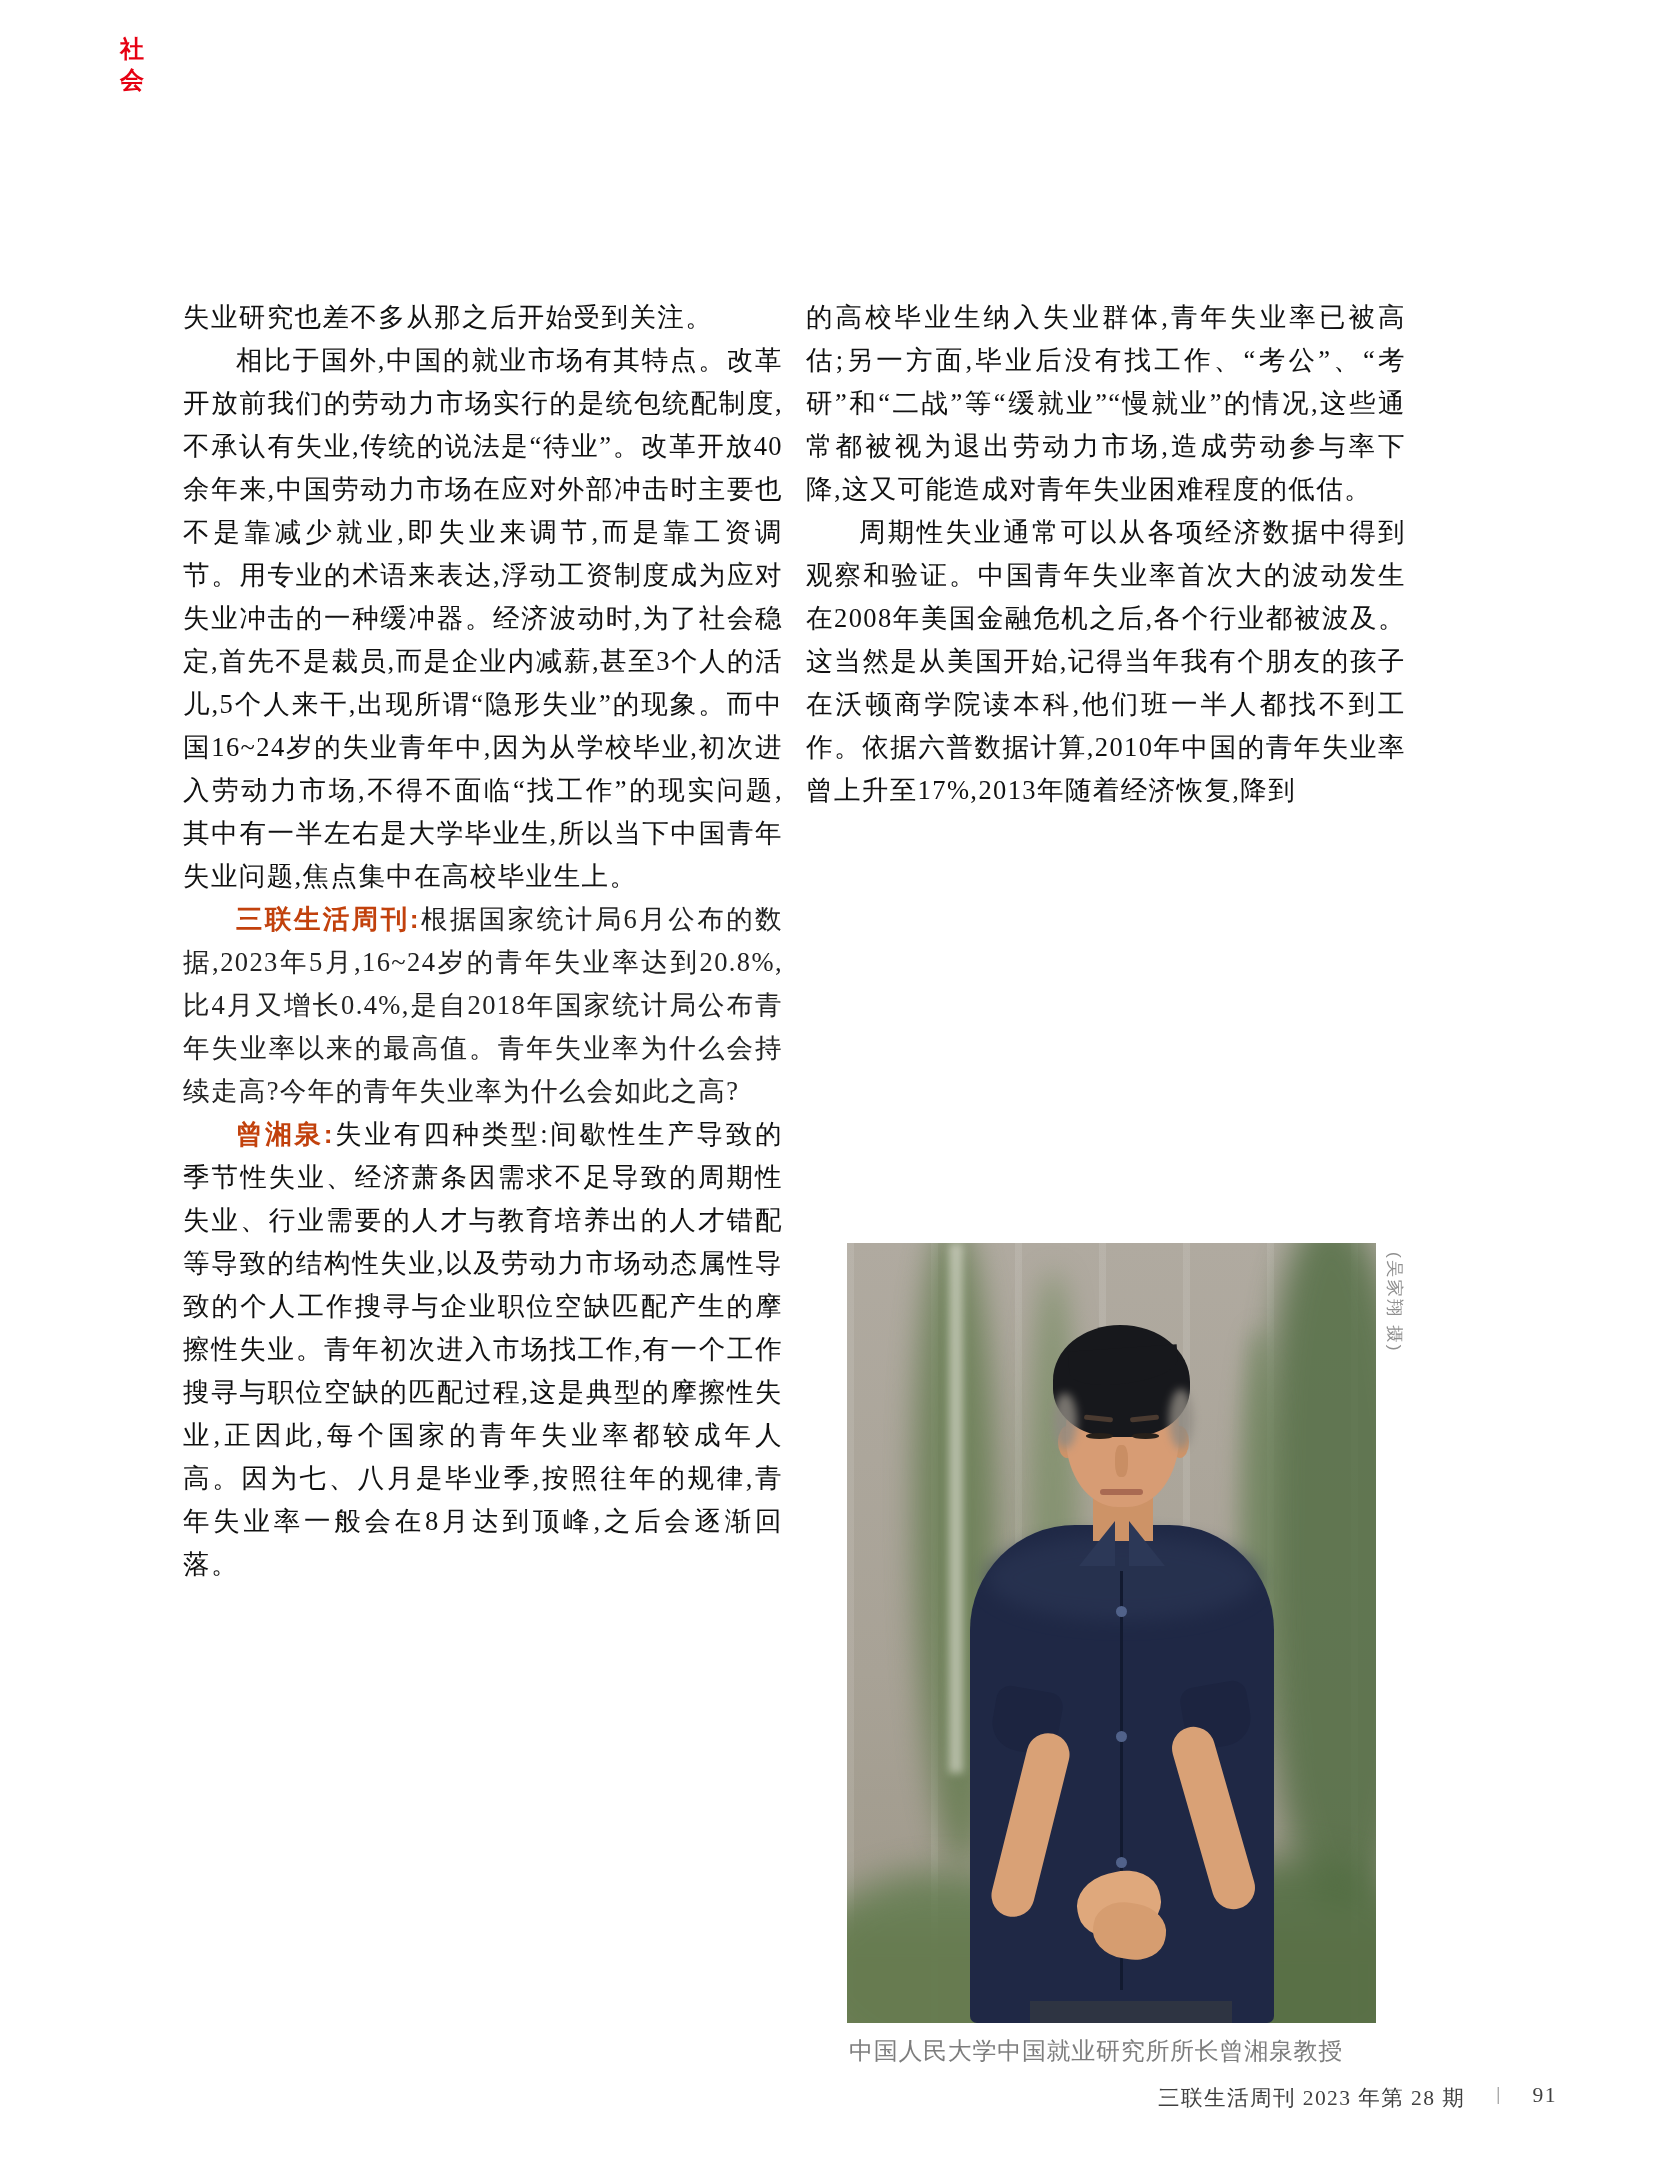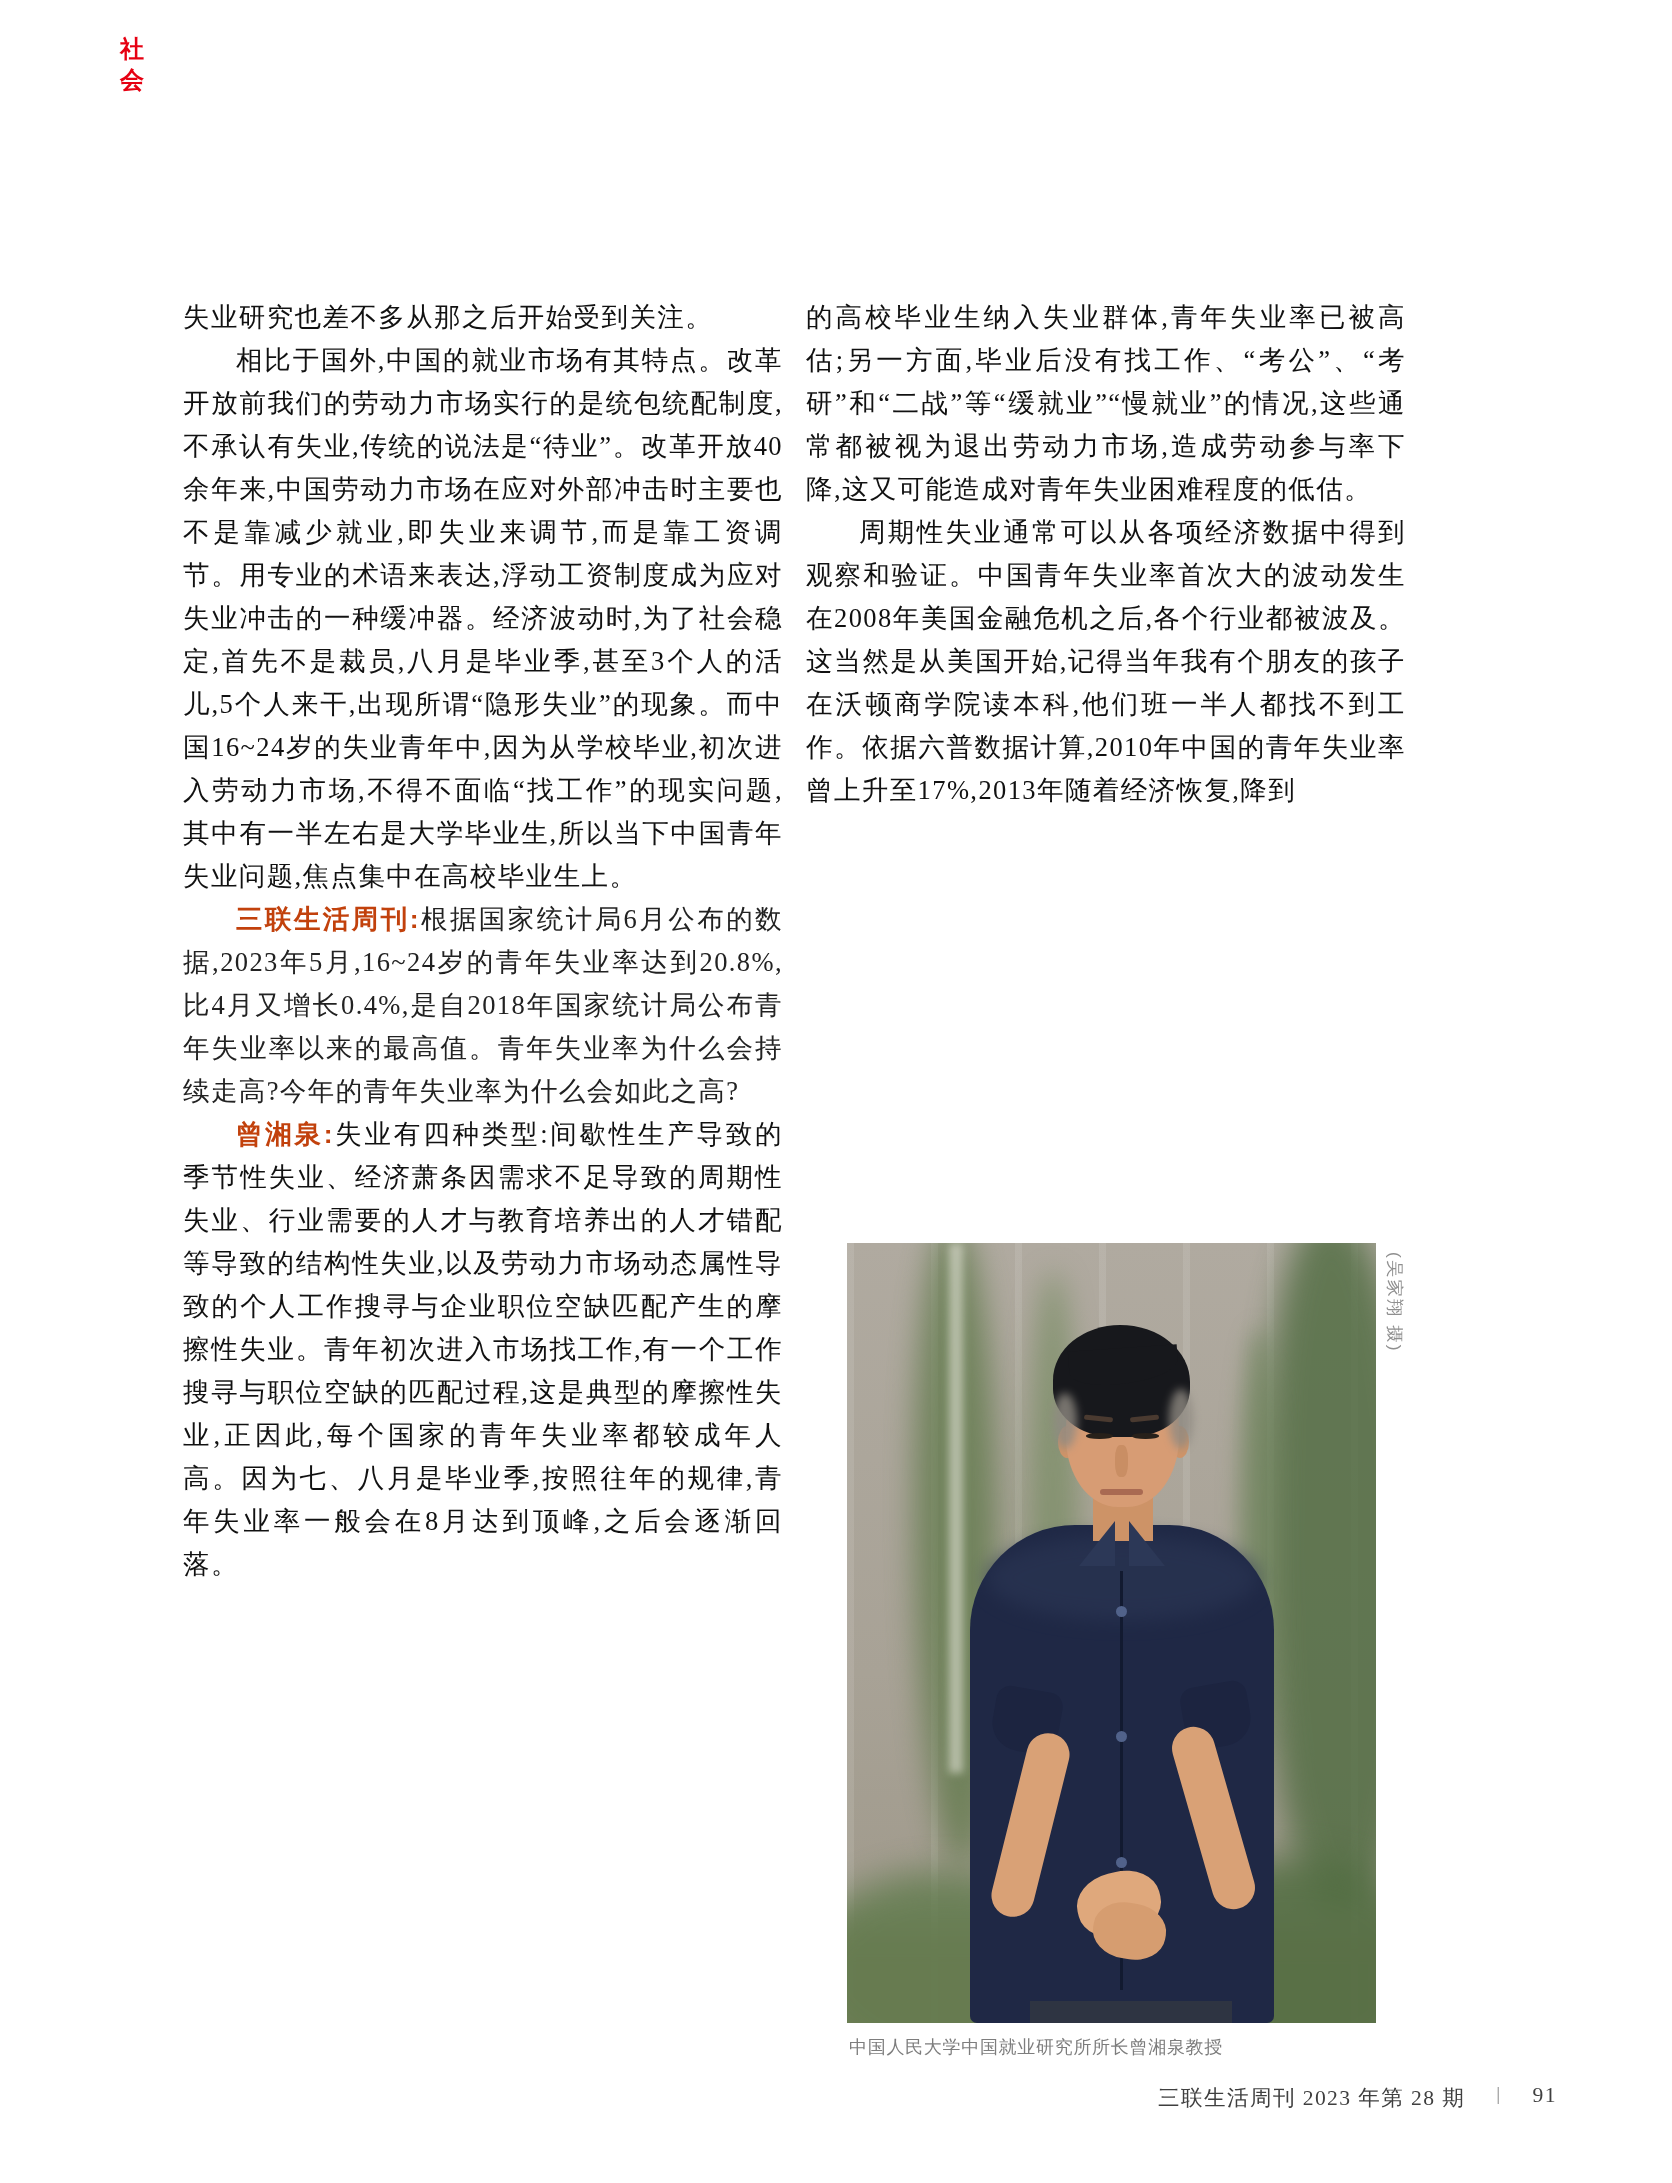--- a/index.html
+++ b/index.html
@@ -91,41 +91,41 @@
   #trousers{position:absolute;left:183px;top:758px;width:202px;height:22px;background:#2e3442;}
 
   
   #photo-credit{position:absolute;left:1383px;top:1252px;writing-mode:vertical-rl;
         text-orientation:sideways;font-family:"Liberation Sans","DejaVu Sans",sans-serif;
         font-size:17.4px;letter-spacing:2.1px;color:#8f8f8f;}
 
   
   #photo-caption{position:absolute;left:849px;top:2035px;
         font-family:"Liberation Sans","DejaVu Sans",sans-serif;
-        font-size:18px;color:#7d7d7d;letter-spacing:0.7px;}
+        font-size:24px;color:#7d7d7d;letter-spacing:0.7px;}
 
   
   #page-footer{position:absolute;right:116px;top:2083px;display:flex;align-items:flex-start;
         font-size:21.6px;color:#3f3f3f;letter-spacing:1.4px;}
   #footer-separator{margin:0 31px;color:#8a8a8a;font-size:19.5px;}
   #footer-page-number{font-family:"Liberation Serif",serif;}
 </style>
 </head>
 <body>
 
 <div id="page">
 
   <div id="section-label" style="color: rgb(230, 0, 18);">
       <span>社</span>
       <span>会</span>
     </div>
 
   <div id="left-column" class="column">
       <p class="body">失业研究也差不多从那之后开始受到关注。</p>
-      <p class="indent body">相比于国外,中国的就业市场有其特点。改革开放前我们的劳动力市场实行的是统包统配制度,不承认有失业,传统的说法是“待业”。改革开放40余年来,中国劳动力市场在应对外部冲击时主要也不是靠减少就业,即失业来调节,而是靠工资调节。用专业的术语来表达,浮动工资制度成为应对失业冲击的一种缓冲器。经济波动时,为了社会稳定,首先不是裁员,八月是毕业季,甚至3个人的活儿,5个人来干,出现所谓“隐形失业”的现象。而中国16~24岁的失业青年中,因为从学校毕业,初次进入劳动力市场,不得不面临“找工作”的现实问题,其中有一半左右是大学毕业生,所以当下中国青年失业问题,焦点集中在高校毕业生上。</p>
+      <p class="indent body">相比于国外,中国的就业市场有其特点。改革开放前我们的劳动力市场实行的是统包统配制度,不承认有失业,传统的说法是“待业”。改革开放40余年来,中国劳动力市场在应对外部冲击时主要也不是靠减少就业,即失业来调节,而是靠工资调节。用专业的术语来表达,浮动工资制度成为应对失业冲击的一种缓冲器。经济波动时,为了社会稳定,首先不是裁员,而是企业内减薪,甚至3个人的活儿,5个人来干,出现所谓“隐形失业”的现象。而中国16~24岁的失业青年中,因为从学校毕业,初次进入劳动力市场,不得不面临“找工作”的现实问题,其中有一半左右是大学毕业生,所以当下中国青年失业问题,焦点集中在高校毕业生上。</p>
       <p class="indent question"><span class="speaker">三联生活周刊:</span>根据国家统计局6月公布的数据,2023年5月,16~24岁的青年失业率达到20.8%,比4月又增长0.4%,是自2018年国家统计局公布青年失业率以来的最高值。青年失业率为什么会持续走高?今年的青年失业率为什么会如此之高?</p>
       <p class="indent body"><span class="speaker">曾湘泉:</span>失业有四种类型:间歇性生产导致的季节性失业、经济萧条因需求不足导致的周期性失业、行业需要的人才与教育培养出的人才错配等导致的结构性失业,以及劳动力市场动态属性导致的个人工作搜寻与企业职位空缺匹配产生的摩擦性失业。青年初次进入市场找工作,有一个工作搜寻与职位空缺的匹配过程,这是典型的摩擦性失业,正因此,每个国家的青年失业率都较成年人高。因为七、八月是毕业季,按照往年的规律,青年失业率一般会在8月达到顶峰,之后会逐渐回落。</p>
     </div>
   <div id="right-column" class="column">
       <p class="body">的高校毕业生纳入失业群体,青年失业率已被高估;另一方面,毕业后没有找工作、“考公”、“考研”和“二战”等“缓就业”“慢就业”的情况,这些通常都被视为退出劳动力市场,造成劳动参与率下降,这又可能造成对青年失业困难程度的低估。</p>
       <p class="indent body">周期性失业通常可以从各项经济数据中得到观察和验证。中国青年失业率首次大的波动发生在2008年美国金融危机之后,各个行业都被波及。这当然是从美国开始,记得当年我有个朋友的孩子在沃顿商学院读本科,他们班一半人都找不到工作。依据六普数据计算,2010年中国的青年失业率曾上升至17%,2013年随着经济恢复,降到</p>
     </div>
 
   <div id="photo">
     <div id="wall-texture" class="layer"></div>

